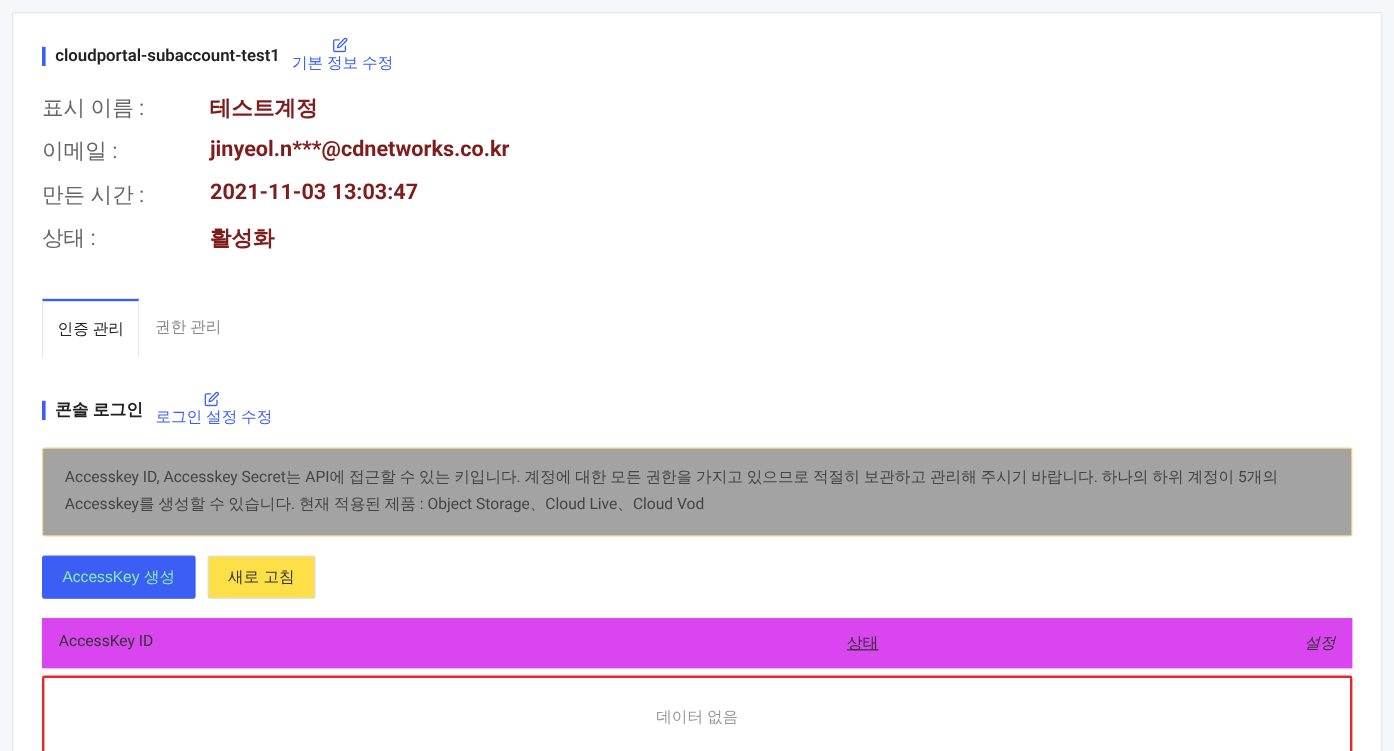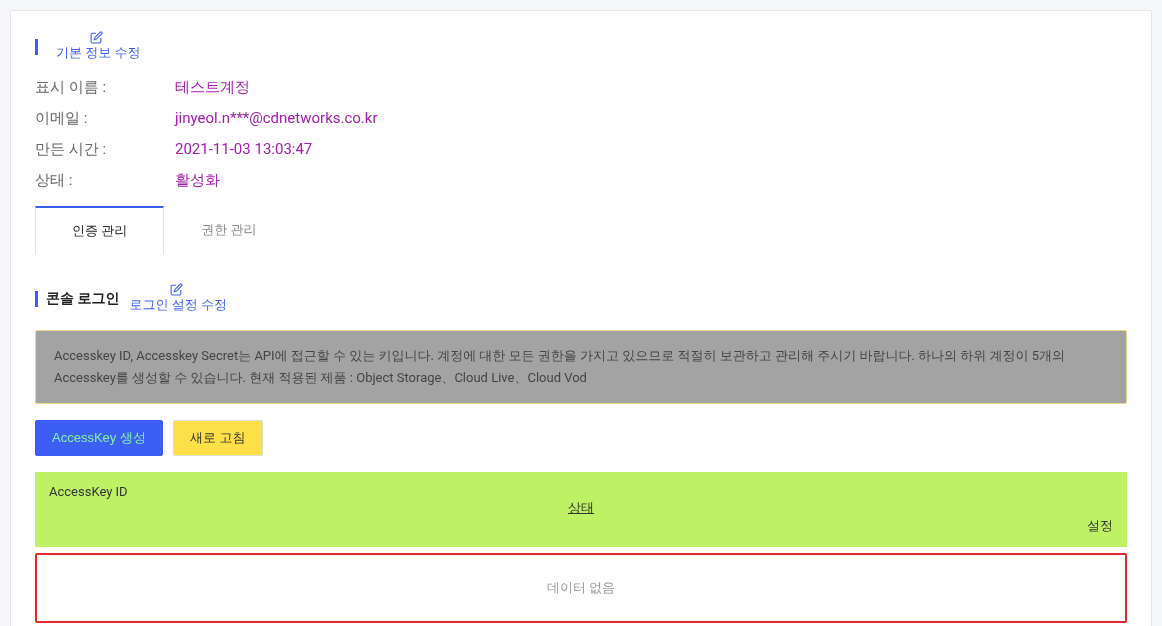--- a/index.html
+++ b/index.html
@@ -45,42 +45,43 @@
       cursor: pointer;
       text-decoration: none;
       flex-direction: column;
     }
     .edit-link svg {
       margin-right: 4px;
     }
     .info-row {
       display: flex;
       margin-bottom: 12px;
-      font-size: 15px;
+      font-size: 18px;
     }
     .info-label {
       width: 140px;
       color: #666;
     }
     .info-value {
-      color: #a21caf;
-      font-weight: 400;
+      color: #7f1d1d;
+      font-weight: 700;
     }
     .tabs {
       display: flex;
       margin-top: 16px;
       margin-bottom: 28px;
     }
     .tab {
-      padding: 14px 36px;
+      padding: 14px 12px;
       cursor: pointer;
       font-size: 13px;
       border: 1px solid transparent;
       color: #888;
       background: #fff;
+      margin-top: 23px;
     }
     .tab.active {
       border: 1px solid #e5e5e5;
       border-top: 2px solid #3c5ef5;
       border-bottom: 1px solid #fff;
       color: #222;
       font-weight: 500;
     }
     .info-box {
       border: 1px solid #f0d48a;
@@ -107,46 +108,46 @@
       background: #fde047;
       color: #333;
     }
     .btn-primary {
       background: #3c5ef5;
       color: #86efac;
       border: 1px solid #3c5ef5;
     }
     .table-header {
       display: flex;
-      background: #bef264;
+      background: #d946ef;
       padding: 12px 14px;
       font-size: 13px;
       color: #333;
-      flex-direction: column;
     }
     .th-id { flex: 1.2; text-align: left; }
     .th-status { flex: 1; text-align: center; text-decoration: underline; }
-    .th-settings { flex: 0.5; text-align: right; }
+    .th-settings { flex: 0.5; text-align: right; font-style: italic; }
     .empty-box {
       border: 2px solid #e82828;
       border-radius: 2px;
       padding: 24px;
       text-align: center;
       color: #999;
       font-size: 13px;
       margin-top: 6px;
     }
   </style>
 </head>
 <body>
 
 <div class="card">
 
   <div class="section-title-row">
     <div class="section-bar"></div>
+    <span class="section-title">cloudportal-subaccount-test1</span>
     <a class="edit-link">
       <svg width="13" height="13" viewBox="0 0 24 24" fill="none" stroke="#3c5ef5" stroke-width="2">
           <path d="M11 4H4a2 2 0 0 0-2 2v14a2 2 0 0 0 2 2h14a2 2 0 0 0 2-2v-7"></path>
           <path d="M18.5 2.5a2.121 2.121 0 0 1 3 3L12 15l-4 1 1-4 9.5-9.5z"></path>
         </svg>
       <span>기본 정보 수정</span>
     </a>
   </div>
 
   <div class="info-row">

